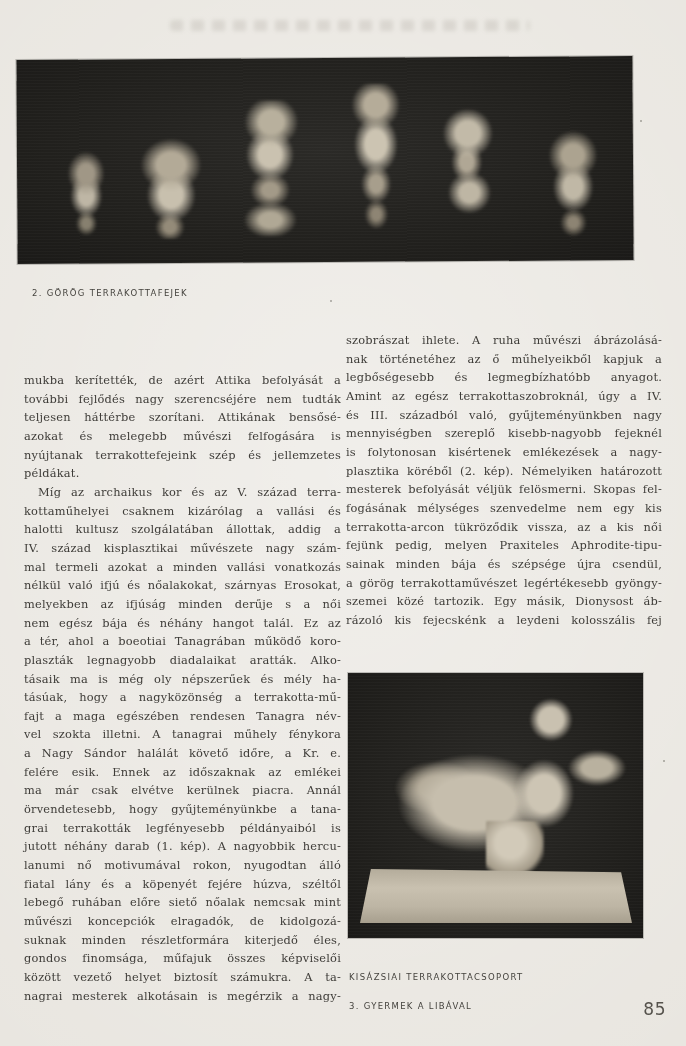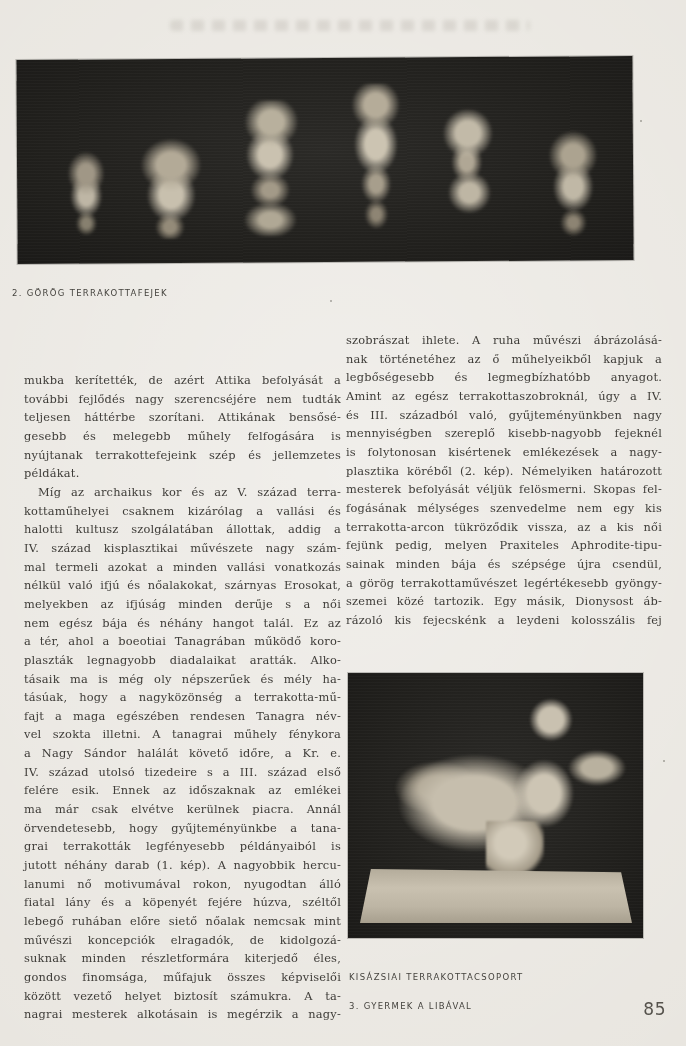--- a/index.html
+++ b/index.html
@@ -109,45 +109,44 @@
 
   <div class="plate plate-heads">
     <div class="head h1"></div>
     <div class="head h2"></div>
     <div class="head h3"></div>
     <div class="head h4"></div>
     <div class="head h5"></div>
     <div class="head h6"></div>
   </div>
 
-  <div class="caption" style="left:12px;top:288px;">2. GÖRÖG TERRAKOTTAFEJEK</div>
+  <div class="caption" style="left:32px;top:288px;">2. GÖRÖG TERRAKOTTAFEJEK</div>
 
   <div class="col col-left">
       <div class="tline">mukba kerítették, de azért Attika befolyását a</div>
       <div class="tline">további fejlődés nagy szerencséjére nem tudták</div>
       <div class="tline">teljesen háttérbe szorítani. Attikának bensősé-</div>
-      <div class="tline">gesebb és melegebb műhely felfogására is</div>
+      <div class="tline">azokat és melegebb művészi felfogására is</div>
       <div class="tline">nyújtanak terrakottefejeink szép és jellemzetes</div>
       <div class="tline nojust">példákat.</div>
       <div class="tline indent">Míg az archaikus kor és az V. század terra-</div>
       <div class="tline">kottaműhelyei csaknem kizárólag a vallási és</div>
       <div class="tline">halotti kultusz szolgálatában állottak, addig a</div>
       <div class="tline">IV. század kisplasztikai művészete nagy szám-</div>
       <div class="tline">mal termeli azokat a minden vallási vonatkozás</div>
       <div class="tline">nélkül való ifjú és nőalakokat, szárnyas Erosokat,</div>
       <div class="tline">melyekben az ifjúság minden derűje s a női</div>
       <div class="tline">nem egész bája és néhány hangot talál. Ez az</div>
       <div class="tline">a tér, ahol a boeotiai Tanagrában működő koro-</div>
       <div class="tline">plaszták legnagyobb diadalaikat aratták. Alko-</div>
       <div class="tline">tásaik ma is még oly népszerűek és mély ha-</div>
       <div class="tline">tásúak, hogy a nagyközönség a terrakotta-mű-</div>
       <div class="tline">fajt a maga egészében rendesen Tanagra név-</div>
       <div class="tline">vel szokta illetni. A tanagrai műhely fénykora</div>
       <div class="tline">a Nagy Sándor halálát követő időre, a Kr. e.</div>
-      <div class="tline">IV. század utolsó tizedeire s a III. század első</div>
       <div class="tline">felére esik. Ennek az időszaknak az emlékei</div>
       <div class="tline">ma már csak elvétve kerülnek piacra. Annál</div>
       <div class="tline">örvendetesebb, hogy gyűjteményünkbe a tana-</div>
       <div class="tline">grai terrakották legfényesebb példányaiból is</div>
       <div class="tline">jutott néhány darab (1. kép). A nagyobbik hercu-</div>
       <div class="tline">lanumi nő motivumával rokon, nyugodtan álló</div>
       <div class="tline">fiatal lány és a köpenyét fejére húzva, széltől</div>
       <div class="tline">lebegő ruhában előre siető nőalak nemcsak mint</div>
       <div class="tline">művészi koncepciók elragadók, de kidolgozá-</div>
       <div class="tline">suknak minden részletformára kiterjedő éles,</div>

